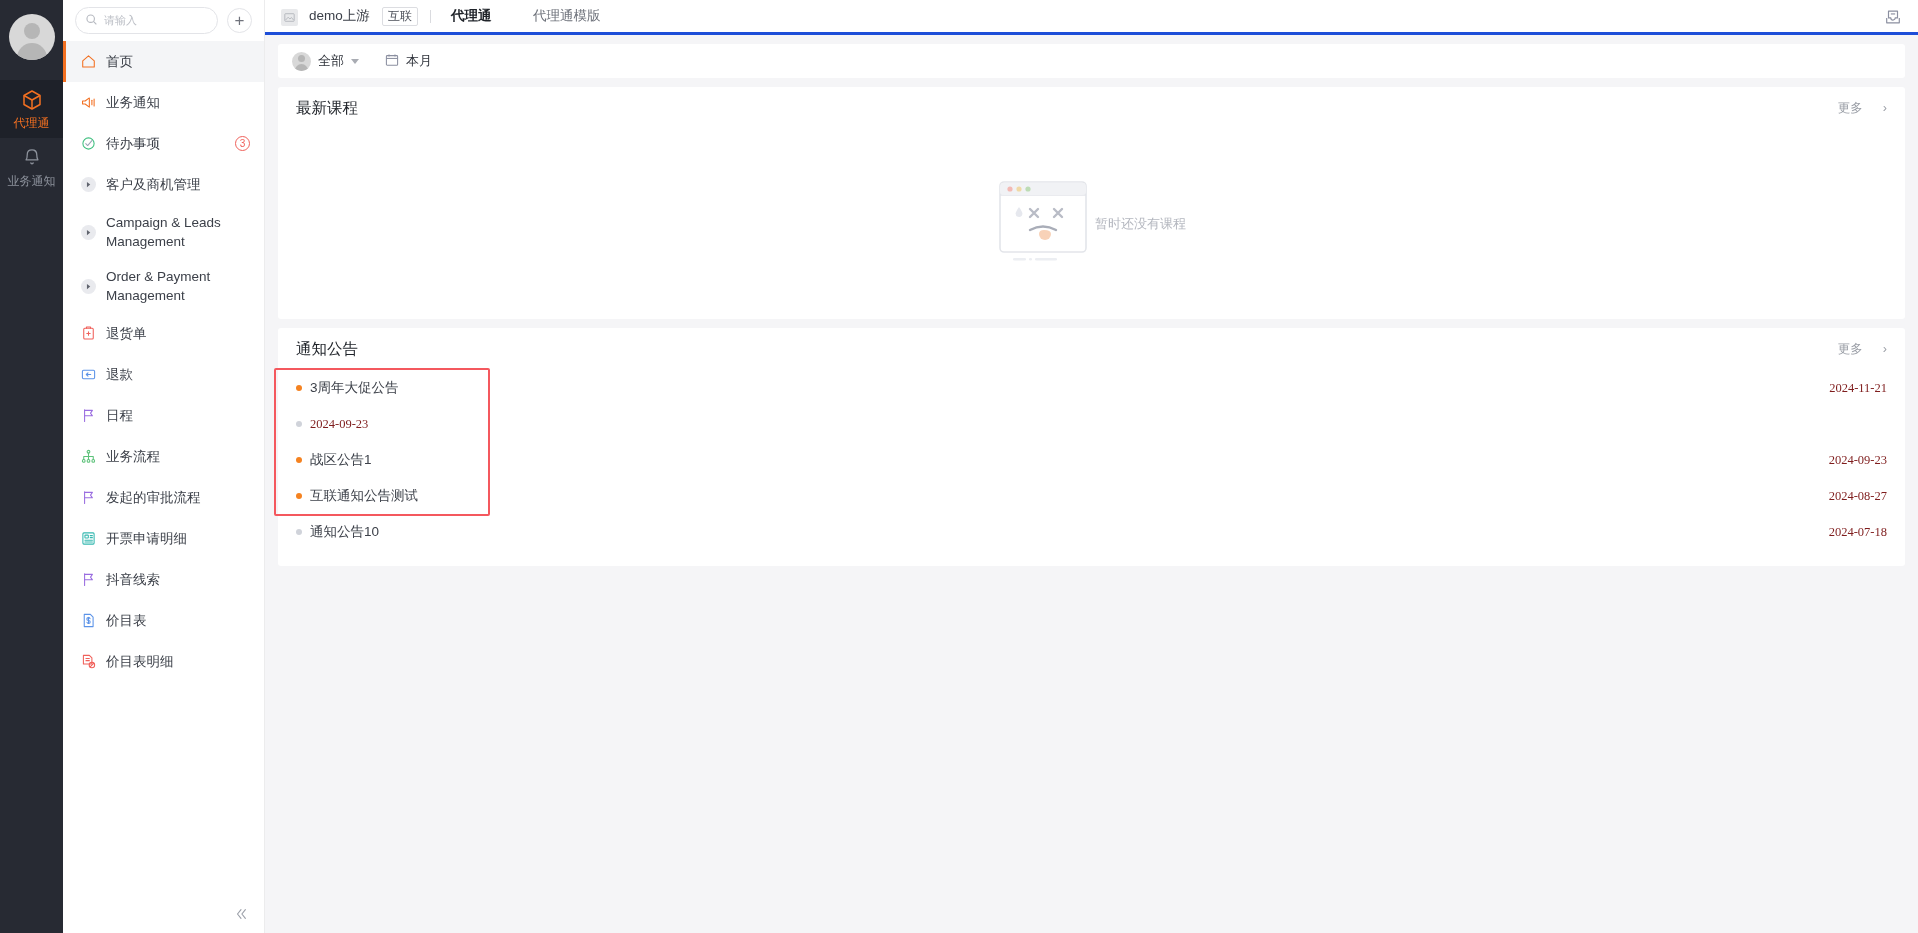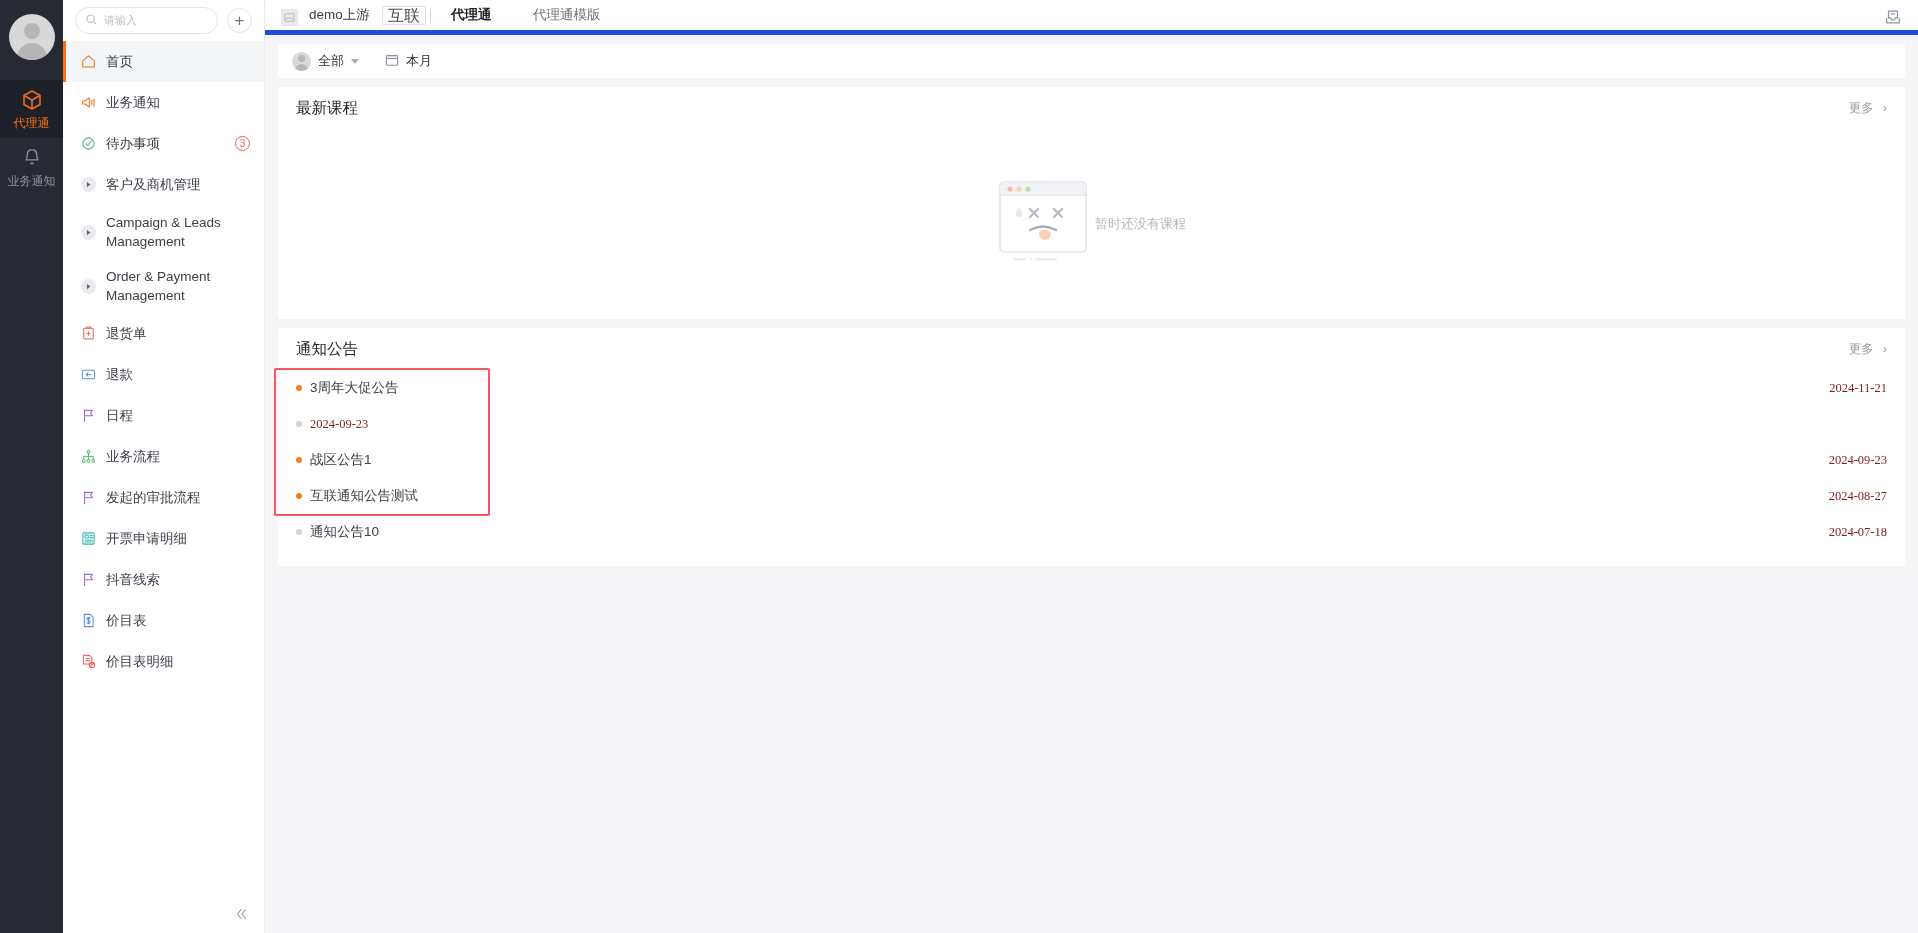--- a/index.html
+++ b/index.html
@@ -100,30 +100,30 @@
     width: 26px; height: 26px; display: flex; align-items: center;
     justify-content: center; color: #9b9fa8; font-size: 14px; cursor: pointer;
   }
 
   
   .main { flex: 1; height: 933px; display: flex; flex-direction: column;
           background: #f5f5f7; overflow: hidden;}
   .topbar {
     height: 35px; background: #fff; display: flex; align-items: center;
     padding: 0 14px 0 84px; position: relative; flex-shrink: 0;
-    border-bottom: 5px solid #1d4ed8;
+    border-bottom: 3px solid #1d4ed8;
   }
   .topbar-logo {
     position: absolute; left: 16px; top: 9px;
     width: 17px; height: 17px; background: #e8e9eb; border-radius: 2px;
     display:flex; align-items:center; justify-content:center;
   }
   .tb-name { font-size: 13.5px; color: #3c4049; position: absolute; left: 44px; }
   .tb-chip {
-    position: absolute; left: 117px; font-size: 16px; color: #4b4f58;
+    position: absolute; left: 117px; font-size: 12px; color: #4b4f58;
     border: 1px solid #dcdde1; border-radius: 2px; padding: 1px 5px;
     line-height: 15px;
   }
   .tb-divider { position: absolute; left: 165px; width:1px; height: 13px; background:#dadbdf; }
   .tb-tab {
     font-size: 13.5px; color: #6d717a; cursor: pointer; position: absolute;
   }
   .tb-tab.active { color: #1f2329; font-weight: bold; }
   .tb-right-icon {
     position: absolute; right: 16px; top: 8px; cursor: pointer;
@@ -148,21 +148,21 @@
   .card {
     margin: 9px 13px 0 13px; background: #fff; border-radius: 3px;
     flex-shrink: 0;
   }
   .card-head {
     height: 42px; display: flex; align-items: center; padding: 0 18px;
     justify-content: space-between;
   }
   .card-title { font-size: 15.5px; font-weight: normal; color: #1f2329; }
   .more-link { font-size: 12.5px; color: #9a9ea6; cursor: pointer; display:flex;
-               align-items:center; gap:9px; }
+               align-items:center; gap:20px; }
 
   
   .empty-wrap {
     height: 190px; display: flex; flex-direction: row;
     align-items: center; justify-content: center; gap: 6px;
   }
   .empty-text { font-size: 13px; color: #b4b7bf; }
 
   
   .notice-list { padding: 0 18px 16px 18px; position: relative; }

